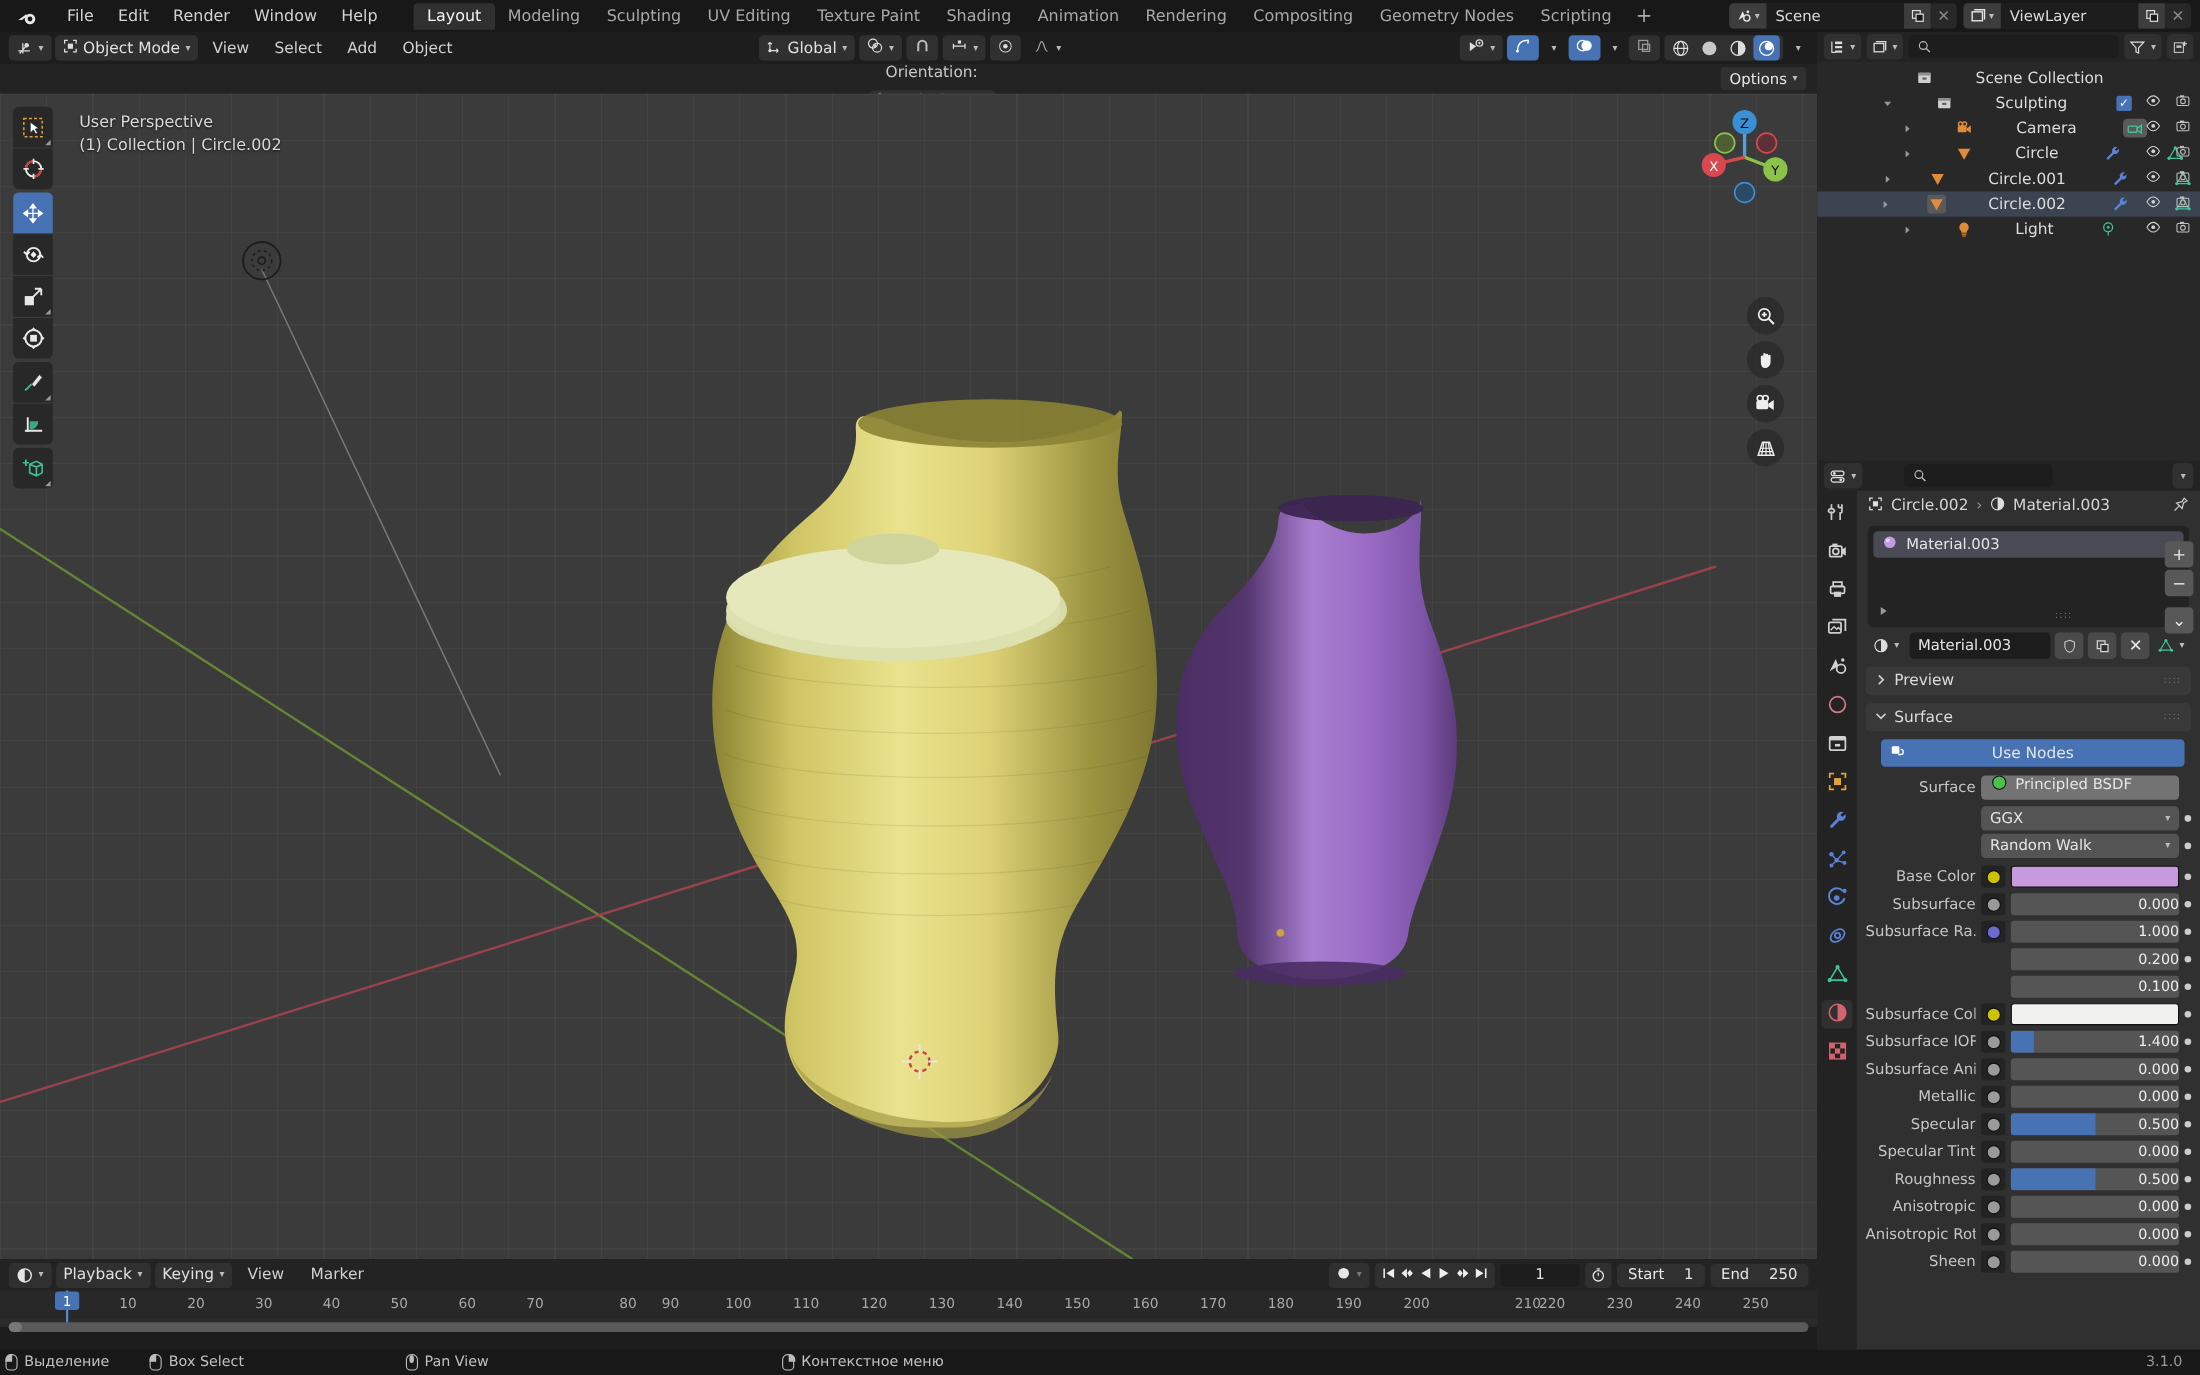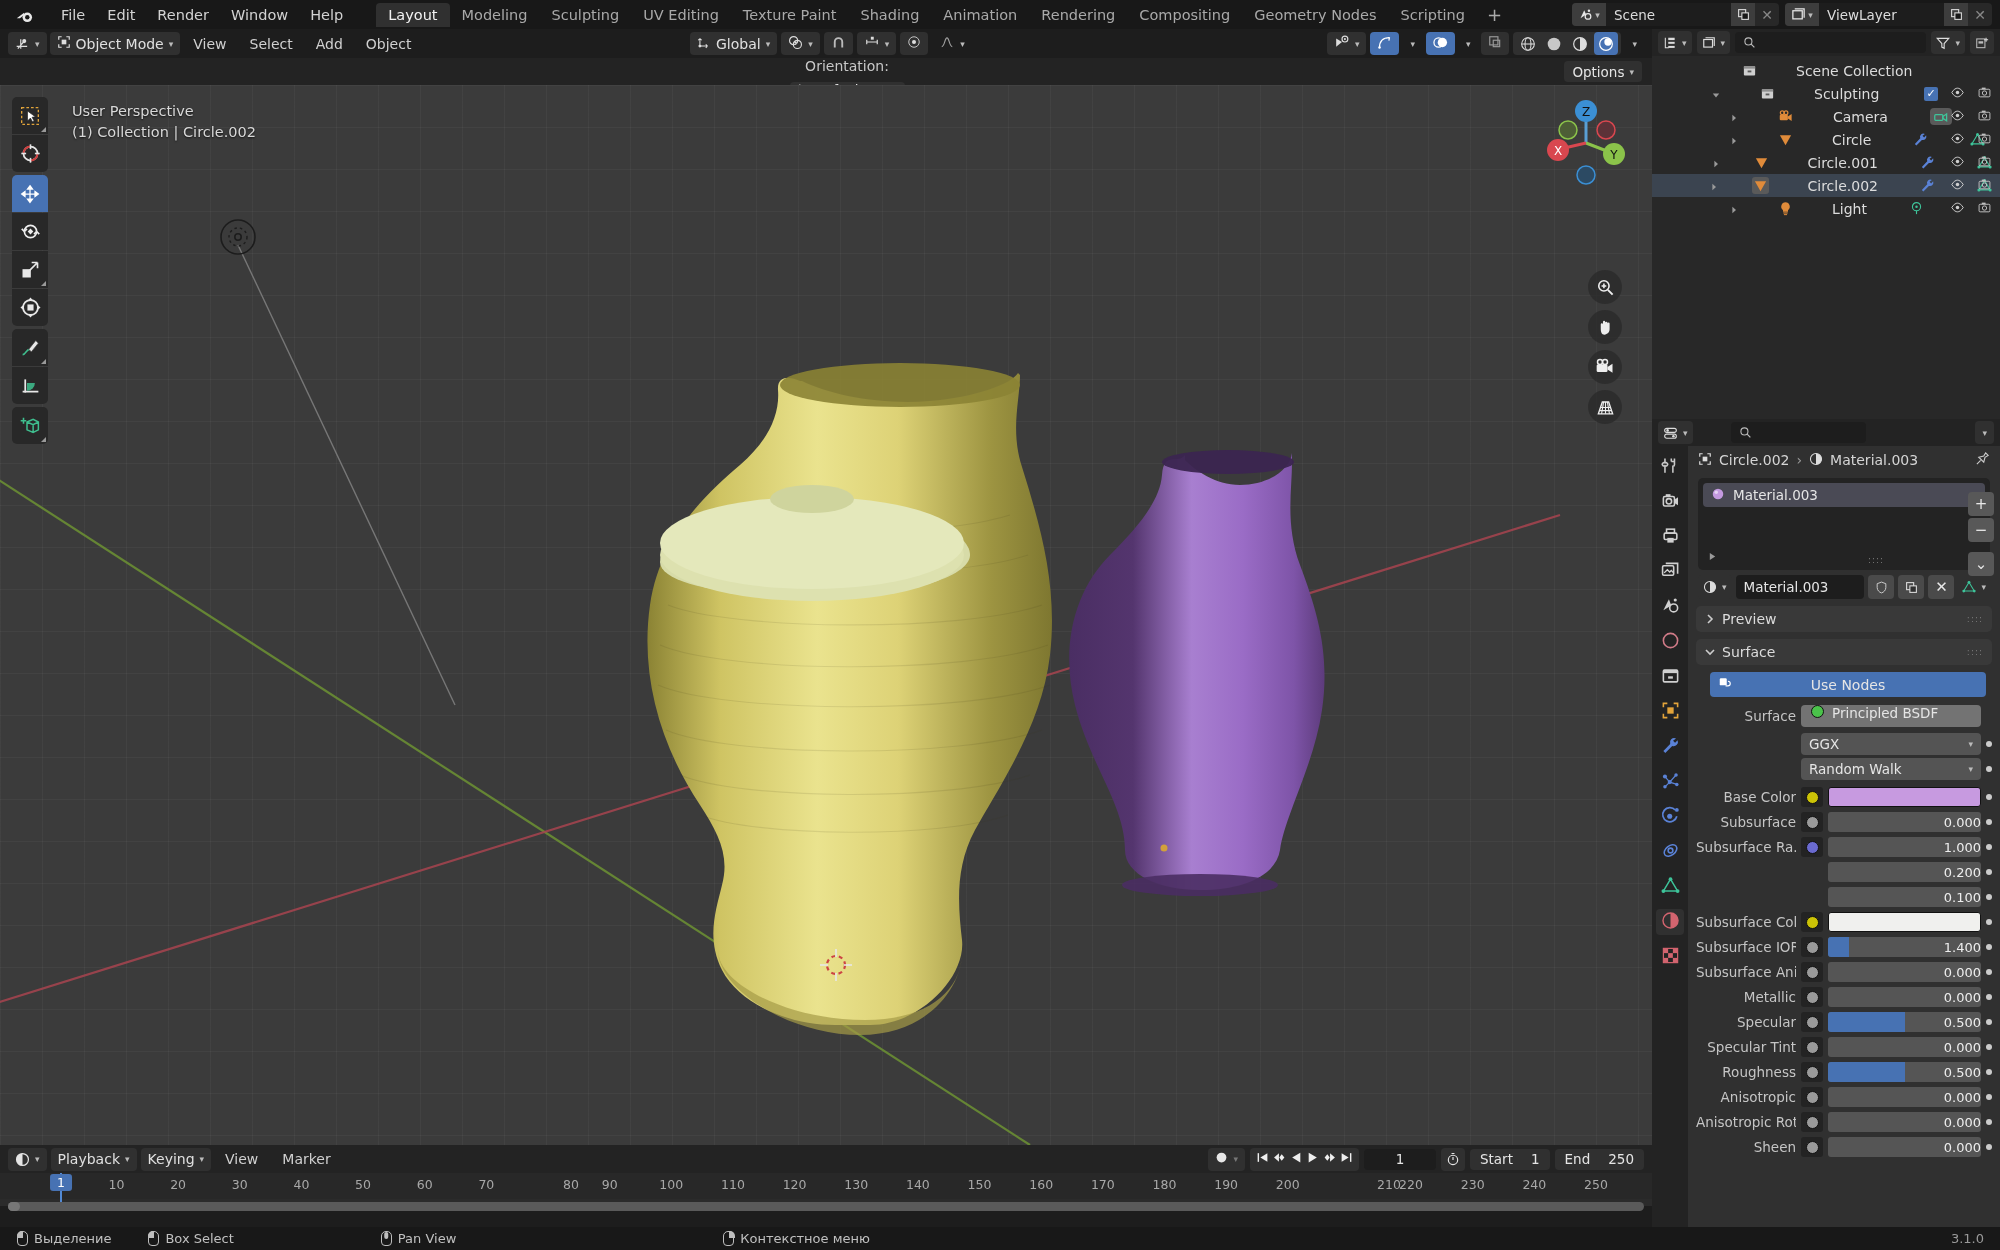--- a/index.html
+++ b/index.html
@@ -149,21 +149,21 @@
   .pfill { position:absolute; left:0; top:0; bottom:0; background:#4772b3; }
   .pval { position:relative; z-index:2; }
   .dot-r { width:6px;height:6px;border-radius:50%;background:#ccc; flex:none; }
   .pdd { flex:1; height:22px; background:#545454; border-radius:4px; display:flex; align-items:center;
          justify-content:space-between; padding:0 8px; font-size:13.5px;}
   .pbsdf { flex:1; height:22px; background:#737373; border-radius:4px; display:flex; align-items:flex-start;
            gap:8px; padding:0 10px; }
 
   
   .statusbar { position:absolute; left:0; bottom:0; width:2000px; height:23px; background:#181818;
-               display:flex; align-items:center; padding-left:17px; gap:7px; font-size:13px; color:#c0c0c0; }
+               display:flex; align-items:center; padding-left:5px; gap:7px; font-size:13px; color:#c0c0c0; }
   .sb-item { display:flex; align-items:center; gap:6px; margin-right:30px; }
   .version { position:absolute; right:16px; color:#9a9a9a; font-size:13px; }
   .mouse-ico { width:11px; height:15px; border:1.4px solid #bdbdbd; border-radius:5px 5px 4px 4px; position:relative; }
   .mouse-ico i { position:absolute; left:-1.4px; top:-1.4px; width:6px; height:7px;
                  background:#bdbdbd; border-radius:5px 0 0 0; }
   .mouse-ico.right i { left:auto; right:-1.4px; border-radius:0 5px 0 0; }
   .mouse-ico.mid i { left:50%; transform:translateX(-50%); width:3.5px; border-radius:2px; top:0px;}
 </style>
 </head>
 <body>

